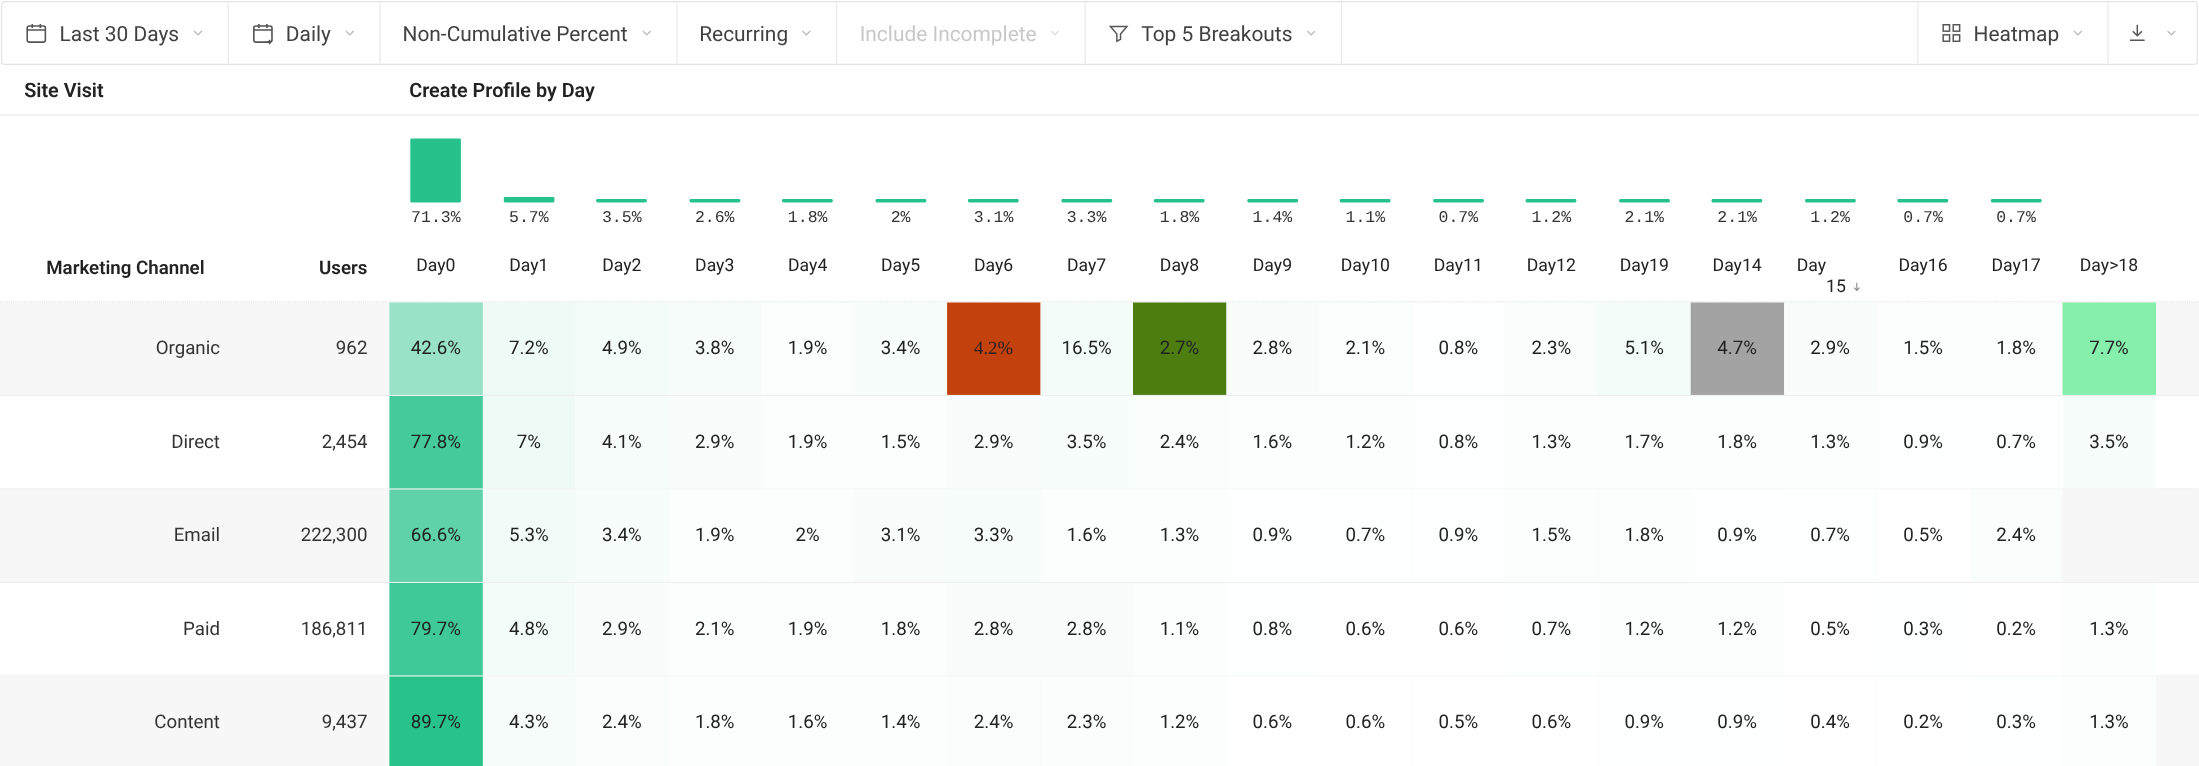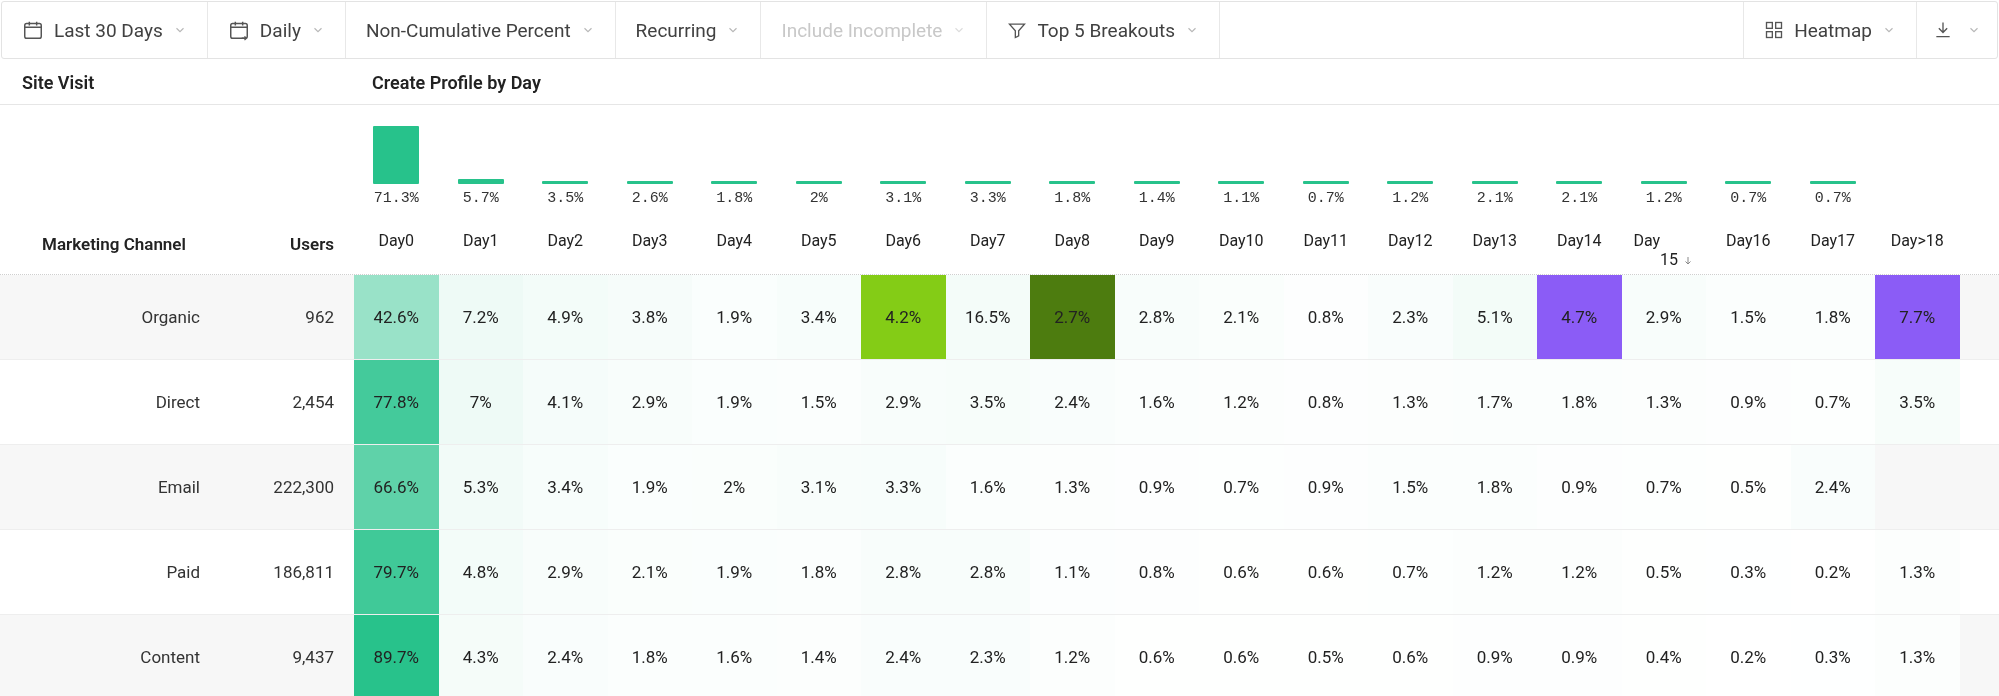--- a/index.html
+++ b/index.html
@@ -292,21 +292,21 @@
           <div class="col-day">
             <div>Day</div>
             <div>11</div>
           </div>
           <div class="col-day">
             <div>Day</div>
             <div>12</div>
           </div>
           <div class="col-day">
             <div>Day</div>
-            <div>13</div>
+            <div>19</div>
           </div>
           <div class="col-day">
             <div>Day</div>
             <div>14</div>
           </div>
           <div class="col-day">
             <div>Day</div>
             <div style="display: inline-flex; align-items: center; margin-top: 38px;">15<span class="sort-arrow">
                 <svg width="12" height="12" viewBox="0 0 24 24" fill="none" stroke="currentColor" stroke-width="2">
                   <path d="M12 4v14M7 13l5 5 5-5"></path>
@@ -332,33 +332,33 @@
         <div class="row data-row">
           <div class="col-label">Organic</div>
           <div class="col-users">962</div>
           <div class="col-day-wrap">
             <div class="cell" style="background: rgb(153, 226, 200);">42.6%</div>
             <div class="cell" style="background: rgb(238, 250, 246);">7.2%</div>
             <div class="cell" style="background: rgb(243, 252, 249);">4.9%</div>
             <div class="cell" style="background: rgb(246, 252, 250);">3.8%</div>
             <div class="cell" style="background: rgb(250, 254, 253);">1.9%</div>
             <div class="cell" style="background: rgb(247, 253, 251);">3.4%</div>
-            <div class="cell" style="background: #84cc16;">4.2%</div>
+            <div class="cell" style="background: #c2410c; font-family: Liberation Serif, serif;">4.2%</div>
             <div class="cell" style="background: rgb(244, 252, 249);">16.5%</div>
             <div class="cell" style="background: #4d7c0f;">2.7%</div>
             <div class="cell" style="background: rgb(248, 253, 251);">2.8%</div>
             <div class="cell" style="background: rgb(250, 254, 252);">2.1%</div>
             <div class="cell" style="background: rgb(253, 254, 254);">0.8%</div>
             <div class="cell" style="background: rgb(249, 253, 252);">2.3%</div>
             <div class="cell" style="background: rgb(243, 252, 248);">5.1%</div>
-            <div class="cell" style="background: #8b5cf6;">4.7%</div>
+            <div class="cell" style="background: #a3a3a3;">4.7%</div>
             <div class="cell" style="background: rgb(248, 253, 251);">2.9%</div>
             <div class="cell" style="background: rgb(251, 254, 253);">1.5%</div>
             <div class="cell" style="background: rgb(251, 254, 253);">1.8%</div>
-            <div class="cell" style="background: #8b5cf6;">7.7%</div>
+            <div class="cell" style="background: #86efac;">7.7%</div>
           </div>
         </div>
         <div class="row data-row">
           <div class="col-label">Direct</div>
           <div class="col-users">2,454</div>
           <div class="col-day-wrap">
             <div class="cell" style="background: rgb(68, 202, 155);">77.8%</div>
             <div class="cell" style="background: rgb(238, 250, 246);">7%</div>
             <div class="cell" style="background: rgb(245, 252, 250);">4.1%</div>
             <div class="cell" style="background: rgb(248, 253, 251);">2.9%</div>

